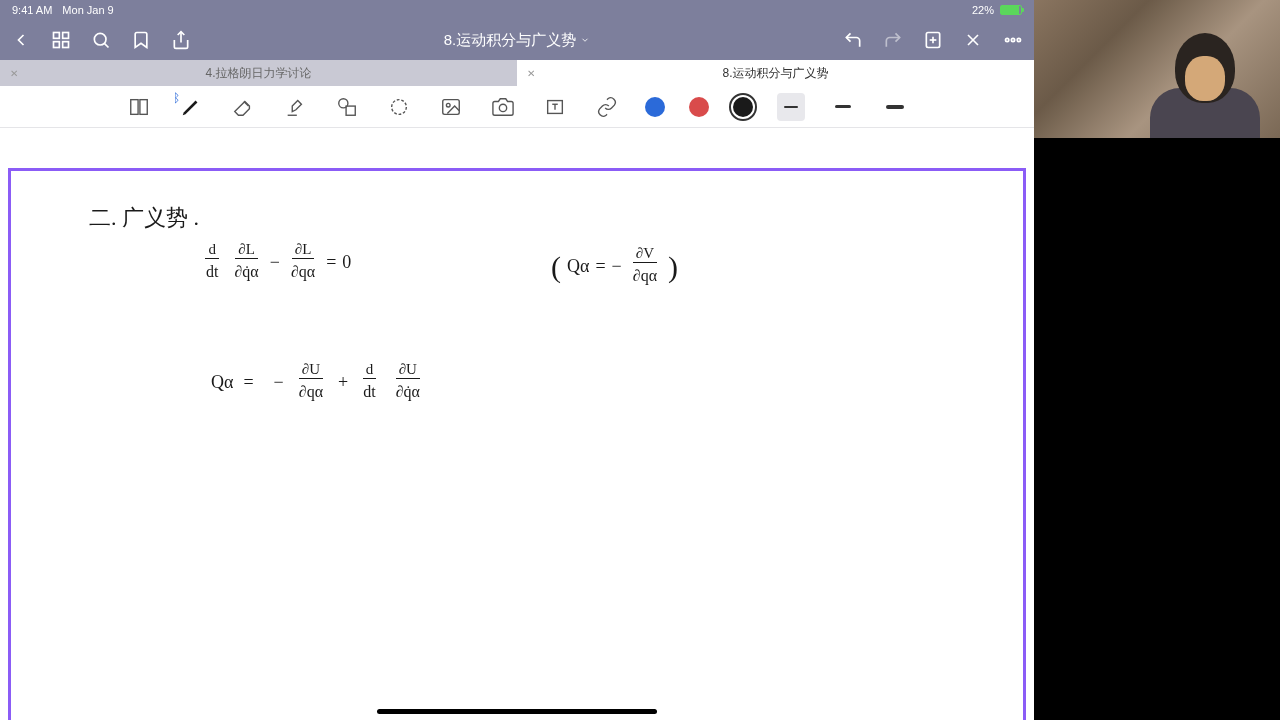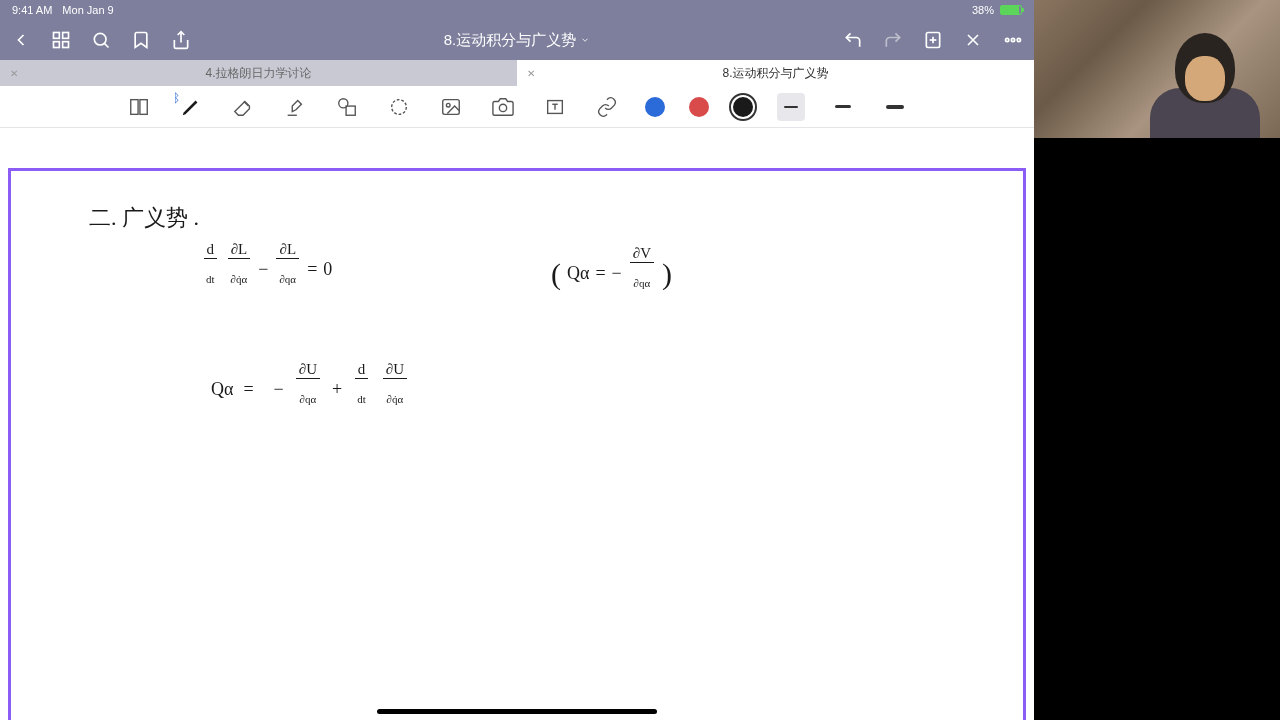--- a/index.html
+++ b/index.html
@@ -127,21 +127,21 @@
   background: #fff;
   width: 100%; height: 100%;
   border: 3px solid #8b5cf6;
   position: relative;
   margin-top: 32px;
 }
 .hand { position: absolute; font-family: 'Comic Sans MS', cursive; color: #1a1a1a; }
 .eq { position: absolute; font-family: 'Comic Sans MS', 'Segoe Script', cursive; color: #1a1a1a; font-size: 18px; }
 .frac { display: inline-flex; flex-direction: column; align-items: center; vertical-align: middle; margin: 0 2px; }
 .frac .num { border-bottom: 1.5px solid #1a1a1a; padding: 0 3px; font-size: 15px; line-height: 1.1; }
-.frac .den { padding: 14px 3px; font-size: 11px; line-height: 1.1; }
+.frac .den { padding: 4px 3px; font-size: 16px; line-height: 1.1; }
 .home-indicator {
   position: absolute;
   bottom: 6px;
   left: 50%;
   transform: translateX(-50%);
   width: 280px; height: 5px;
   background: #000;
   border-radius: 3px;
 }
 .webcam {
@@ -190,21 +190,21 @@
 <body>
 
 <div class="app-area">
 
   <div class="status-bar">
     <div class="status-left">
       <span>9:41 AM</span>
       <span>Mon Jan 9</span>
     </div>
     <div class="status-right">
-      <span>38%</span>
+      <span>22%</span>
       <span class="battery-icon"></span>
     </div>
   </div>
 
   <div class="header-bar">
     <div class="header-left">
       <div class="icon-btn">
         <svg viewBox="0 0 24 24">
             <polyline points="15 18 9 12 15 6"></polyline>
           </svg>

